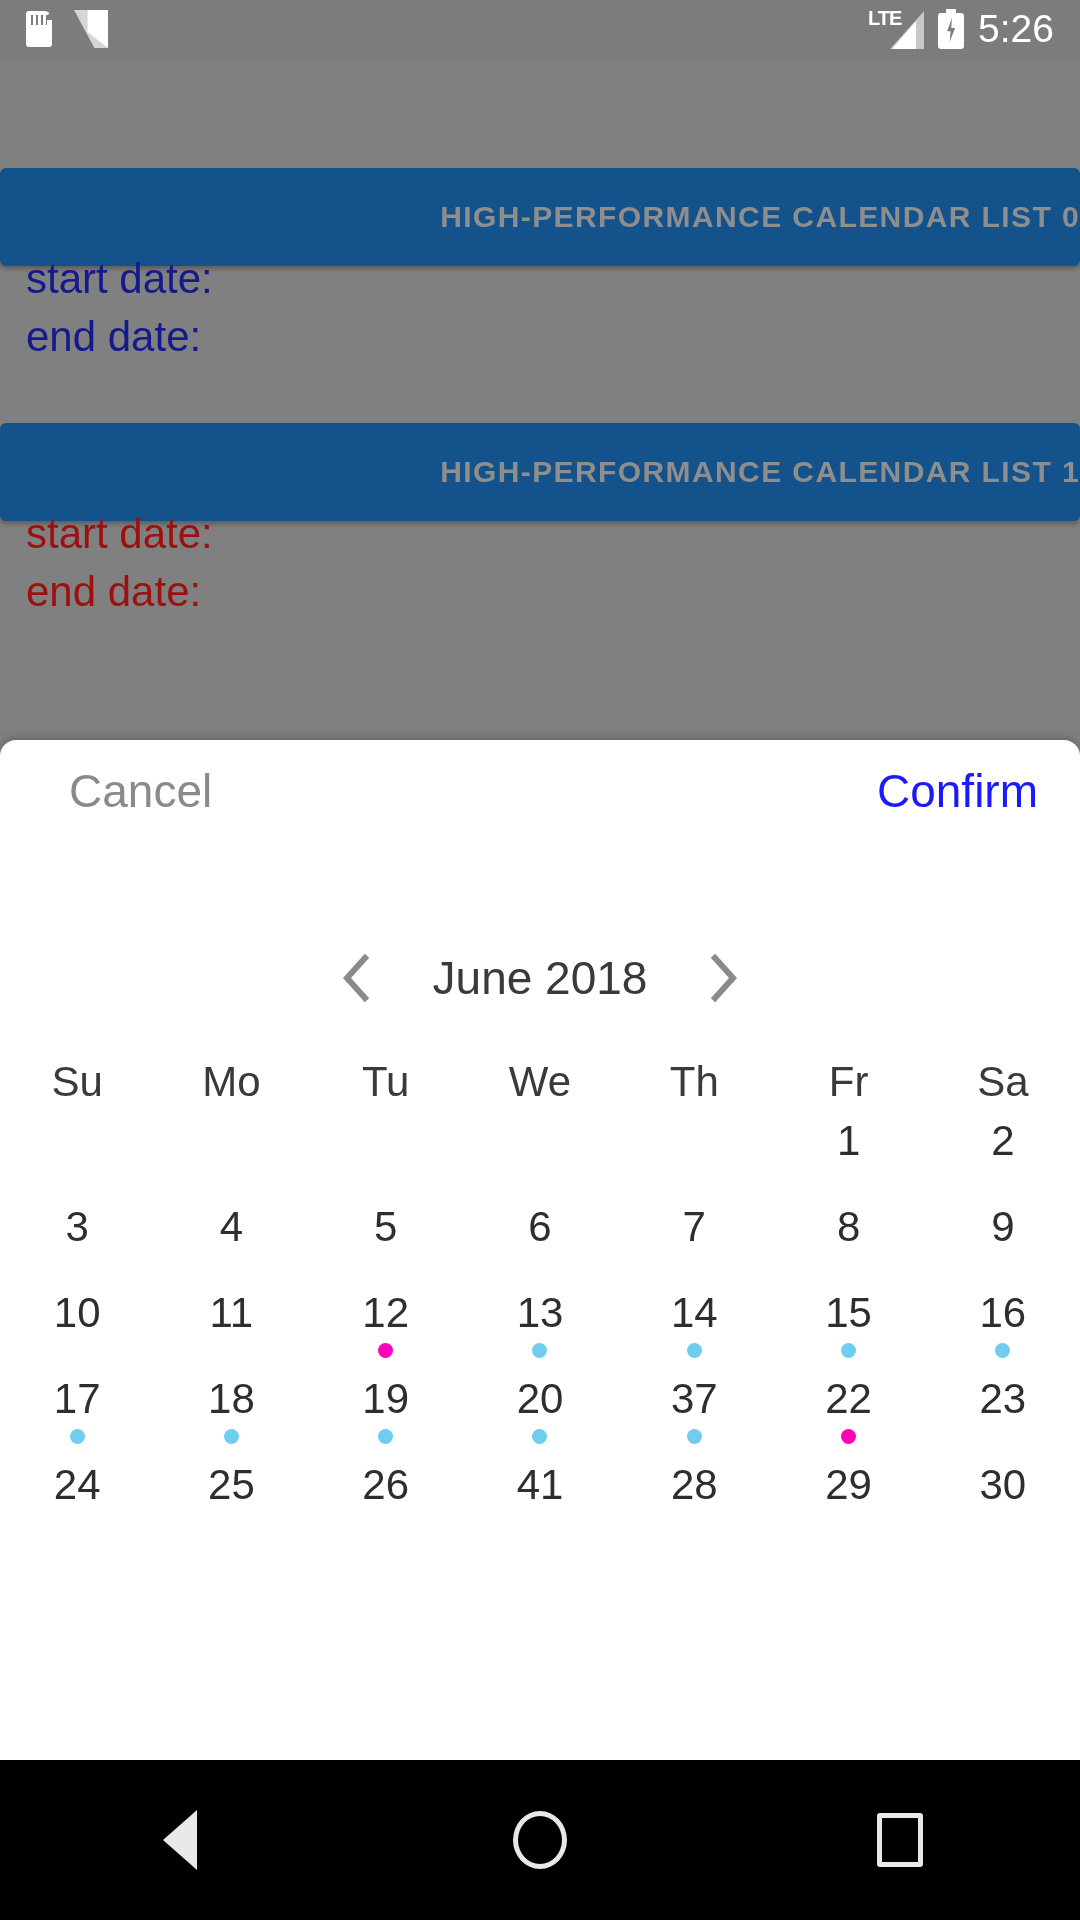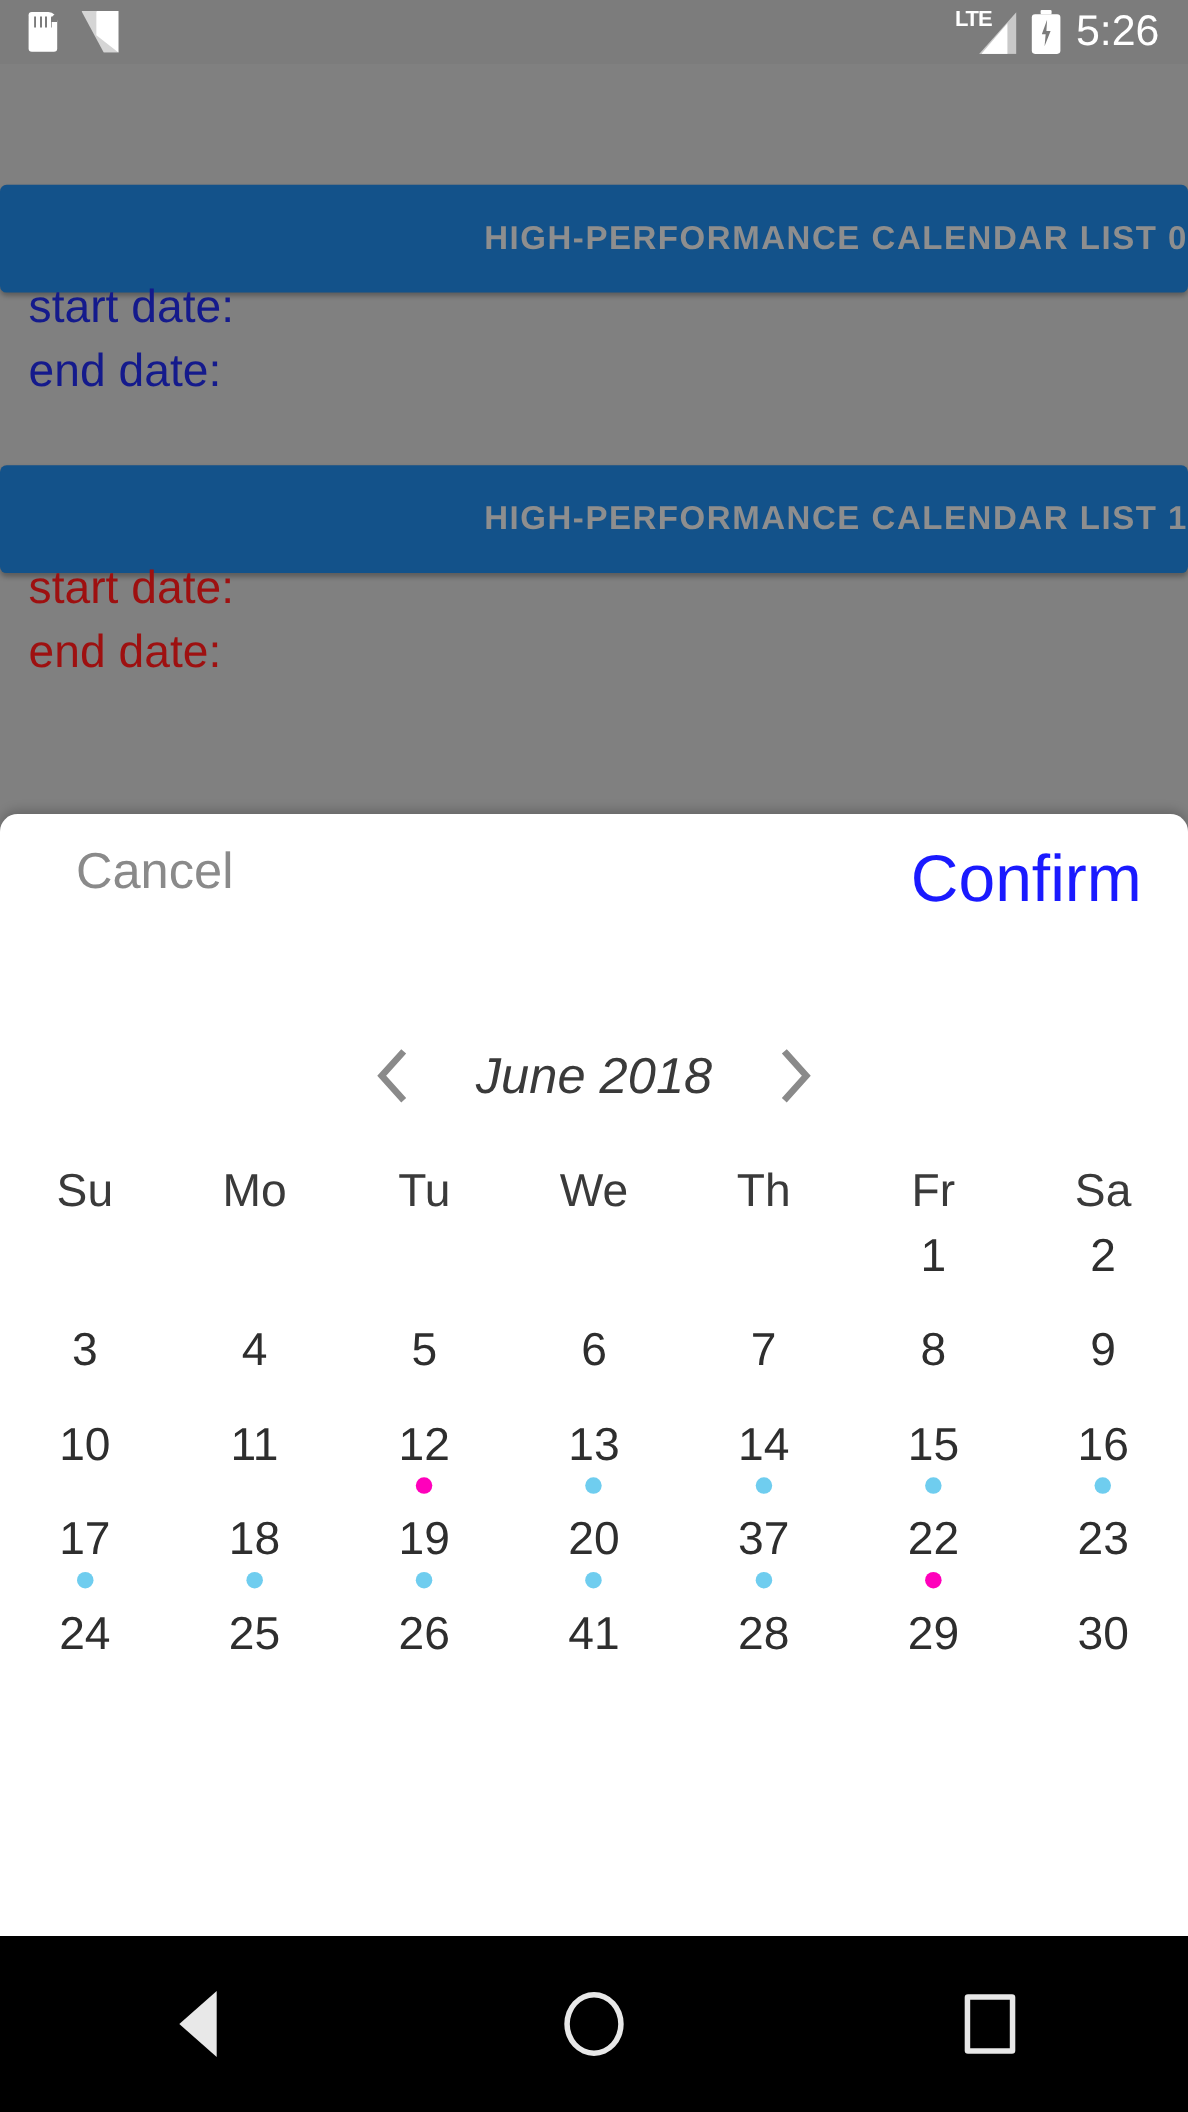--- a/index.html
+++ b/index.html
@@ -99,26 +99,26 @@
   #dlg-actions{
     position:absolute; top:0; left:0; width:1080px; height:118px;
   }
   #cancel-btn{
     position:absolute; left:42px; top:24px;
     font-size:46px; color:#8a8a8a; background:none; border:none;
     font-family:"Liberation Sans", sans-serif; cursor:pointer; padding:0;margin-left:27px;
   }
   #confirm-btn{
     position:absolute; right:42px; top:24px;
-    font-size:60px; color:#1a1aff; background:none; border:none;
+    font-size:46px; color:#1a1aff; background:none; border:none;
     font-family:"Liberation Sans", sans-serif; cursor:pointer; padding:0;
   }
   #month-header{
     position:absolute; top:198px; left:0; width:1080px; height:80px;
-    display:flex; align-items:center; justify-content:center; gap:60px;font-style:italic;
+    display:flex; align-items:center; justify-content:center; gap:60px;
   }
   .chev{
     width:34px; height:52px; cursor:pointer; display:flex;
     align-items:center; justify-content:center;
   }
   #month-label{ font-size:46px; color:#3a3a3a; }
   #weekdays{
     position:absolute; top:298px; left:0; width:1080px; height:88px;
     display:grid; grid-template-columns:repeat(7,1fr); align-items:center;
   }

